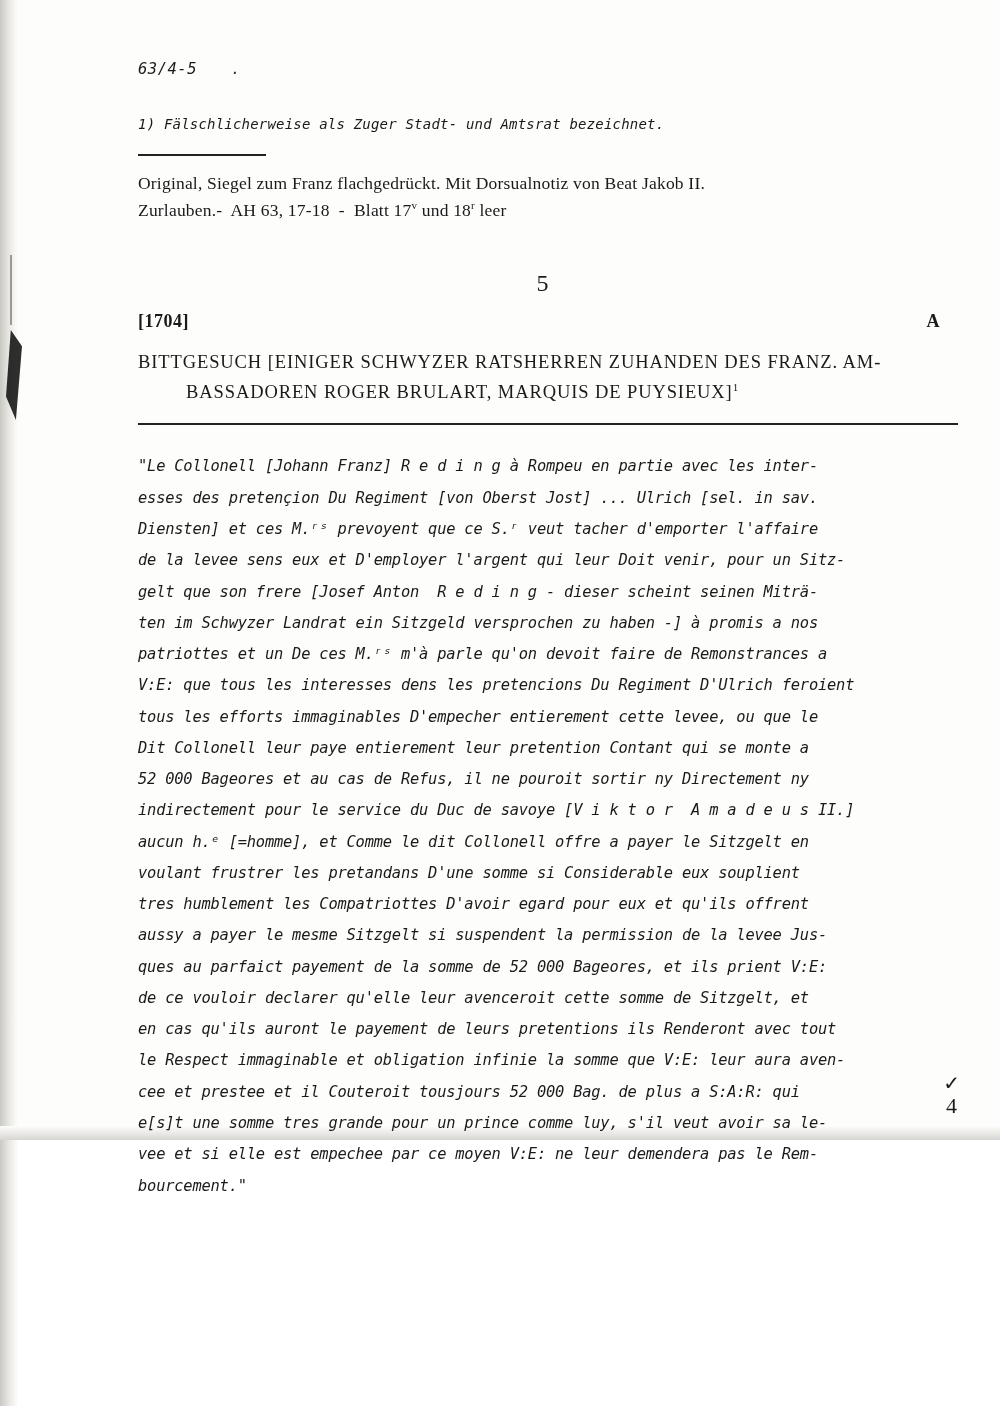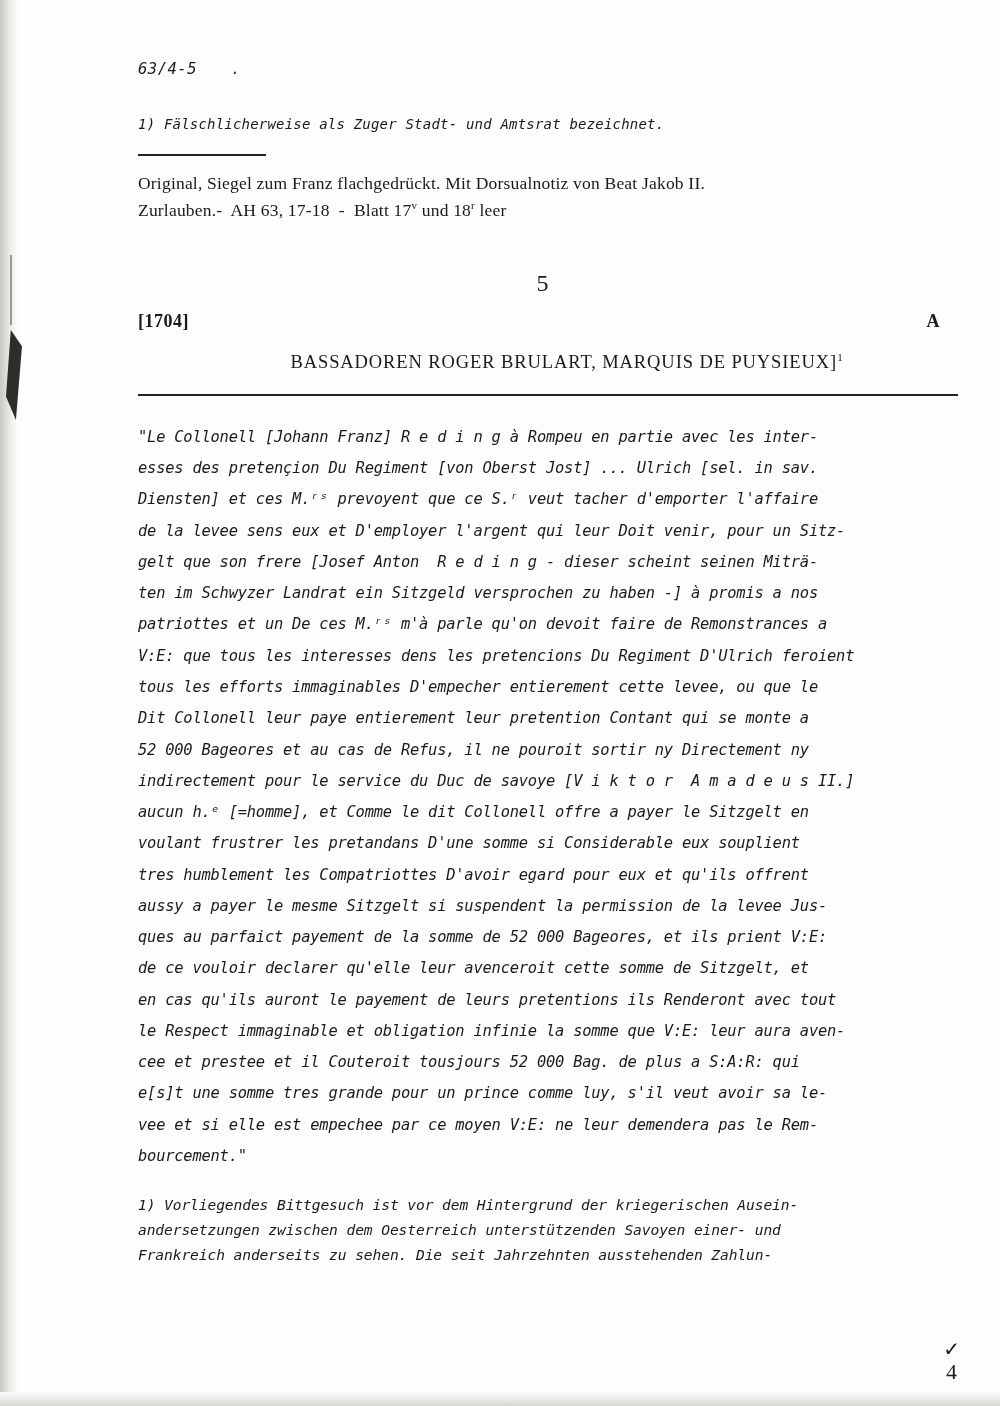--- a/index.html
+++ b/index.html
@@ -12,21 +12,21 @@
     height: 1406px;
     position: relative;
     font-family: "DejaVu Sans Mono", monospace;
     color: #1a1a1a;
     overflow: hidden;
   }
   .page {
     position: absolute;
     left: 0; top: 0;
     width: 1000px;
-    height: 1406px;
+    height: 1140px;
     background: #fdfdfc;
   }
   
   .scan-edge-left {
     position: absolute;
     left: 0; top: 0;
     width: 18px; height: 1406px;
     background: linear-gradient(to right, #c9c9c4 0%, #eceae6 55%, #fdfdfc 100%);
   }
   .scan-edge-bottom {
@@ -131,21 +131,20 @@
 
   .title {
     font-family: "Liberation Serif", serif;
     font-size: 18.5px;
     letter-spacing: .9px;
     line-height: 1.6;
   }
   .title .l2 {
     display: block;
     padding-left: 48px;
-    text-align: center;
   }
 
   .body-text {
     font-family: "DejaVu Sans Mono", monospace;
     font-style: italic;
     font-size: 15.4px;
     line-height: 2.03;
     letter-spacing: -0.2px;
     white-space: pre-wrap;
     word-spacing: 0px;
@@ -199,20 +198,21 @@
     </div>
 
     <div class="doc-number">5</div>
 
     <div class="headrow">
       <div class="date">[1704]</div>
       <div class="side">A</div>
     </div>
 
     <div class="title">
+      <span>BITTGESUCH [EINIGER SCHWYZER RATSHERREN ZUHANDEN DES FRANZ. AM-</span>
       <span class="l2"><span>BASSADOREN ROGER BRULART, MARQUIS DE PUYSIEUX]</span><sup class="sm">1</sup></span>
     </div>
 
     <div class="rule wide"></div>
 
     <div class="body-text">"Le Collonell [Johann Franz] R e d i n g à Rompeu en partie avec les inter-
 esses des pretençion Du Regiment [von Oberst Jost] ... Ulrich [sel. in sav.
 Diensten] et ces M.ʳˢ prevoyent que ce S.ʳ veut tacher d'emporter l'affaire
 de la levee sens eux et D'employer l'argent qui leur Doit venir, pour un Sitz-
 gelt que son frere [Josef Anton  R e d i n g - dieser scheint seinen Miträ-
@@ -229,23 +229,20 @@
 aussy a payer le mesme Sitzgelt si suspendent la permission de la levee Jus-
 ques au parfaict payement de la somme de 52 000 Bageores, et ils prient V:E:
 de ce vouloir declarer qu'elle leur avenceroit cette somme de Sitzgelt, et
 en cas qu'ils auront le payement de leurs pretentions ils Renderont avec tout
 le Respect immaginable et obligation infinie la somme que V:E: leur aura aven-
 cee et prestee et il Couteroit tousjours 52 000 Bag. de plus a S:A:R: qui
 e[s]t une somme tres grande pour un prince comme luy, s'il veut avoir sa le-
 vee et si elle est empechee par ce moyen V:E: ne leur demendera pas le Rem-
 bourcement."</div>
 
-    <div class="footnote-bottom">1) Vorliegendes Bittgesuch ist vor dem Hintergrund der kriegerischen Ausein-
-andersetzungen zwischen dem Oesterreich unterstützenden Savoyen einer- und
-Frankreich anderseits zu sehen. Die seit Jahrzehnten ausstehenden Zahlun-</div>
 
   </div>
 
   <div class="pagemark">
     <span class="check">✓</span>
     <span class="num">4</span>
   </div>
 
 </div>
 

